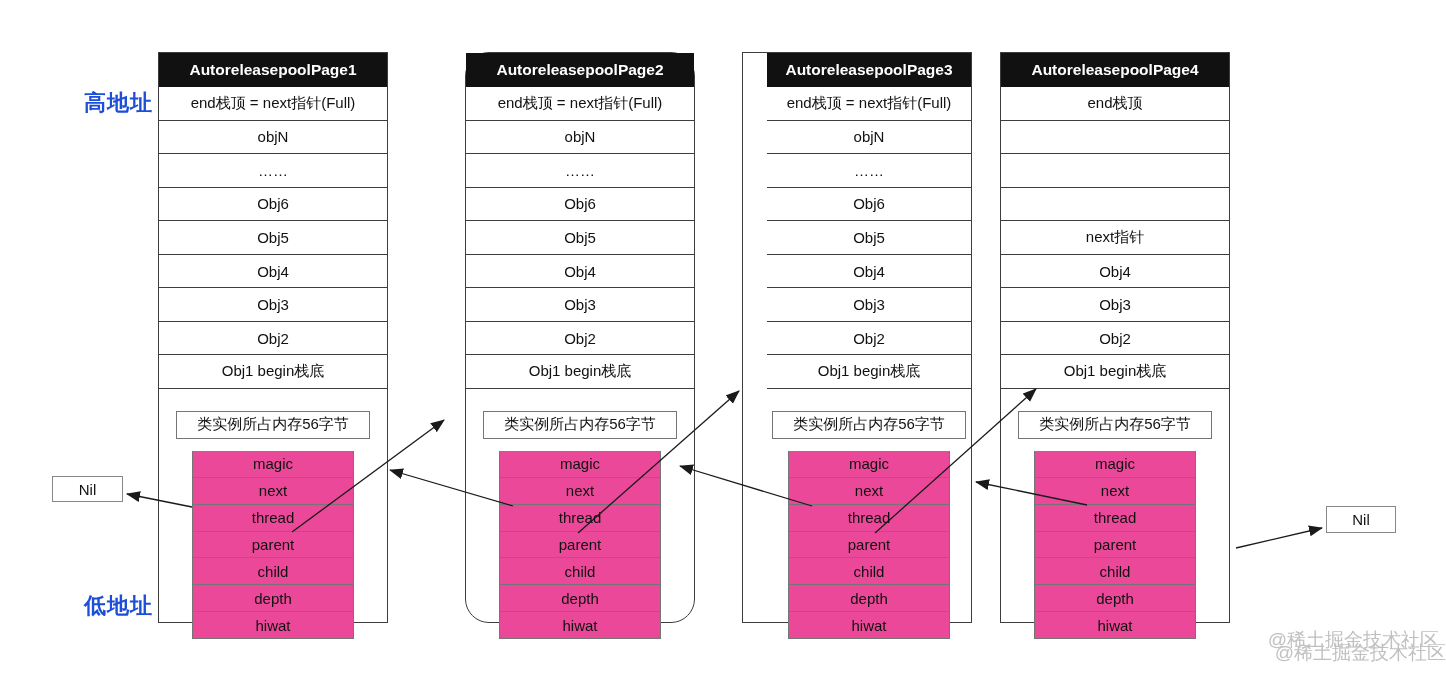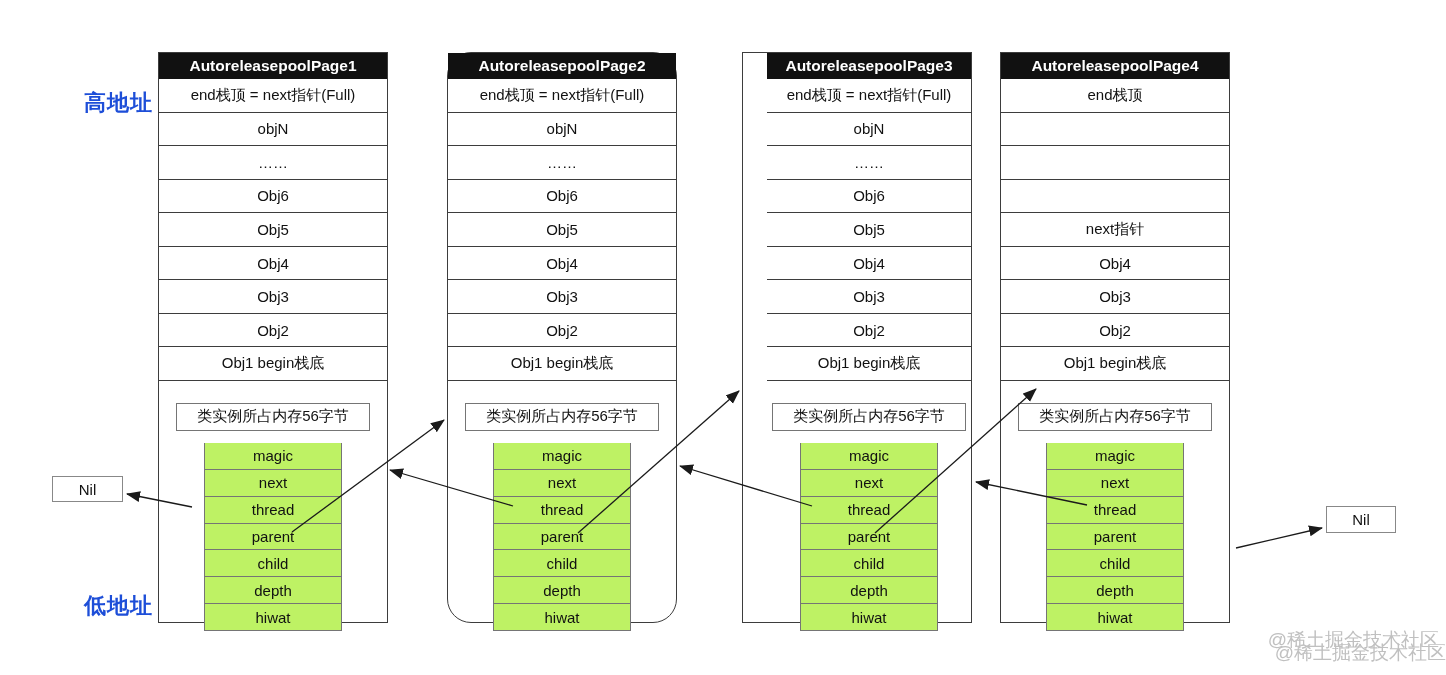--- a/index.html
+++ b/index.html
@@ -13,41 +13,41 @@
   }
   .addr-label{position:absolute; font-size:22px; font-weight:bold; color:#1d4ed8; letter-spacing:1px;}
   .addr-high{left:84px; top:88px;}
   .addr-low{left:84px; top:591px;}
 
   .page{
     position:absolute; top:52px; width:230px; height:571px;
     border:1px solid var(--border); box-sizing:border-box; background:#fff;
     display:flex; flex-direction:column;
   }
-  .page.p1{left:158px;} .page.p2{left:447px;border-radius:24px;} .page.p3{left:742px;padding-left:24px;} .page.p4{left:1000px;}
+  .page.p1{left:158px;} .page.p2{left:465px;border-radius:24px;} .page.p3{left:742px;padding-left:24px;} .page.p4{left:1000px;}
   .header{
-    height:26px; background:var(--header-bg); color:var(--header-text);
+    height:34px; background:var(--header-bg); color:var(--header-text);
     font-size:15.5px; font-weight:bold; display:flex; align-items:center; justify-content:center;
     flex:0 0 auto;
   }
   .rows{flex:0 0 auto; display:flex; flex-direction:column;}
   .row{
     height:33.55px; box-sizing:border-box; border-bottom:1px solid var(--border);
     display:flex; align-items:center; justify-content:center; font-size:15px; background:#fff;
   }
   .bottom{flex:1 1 auto; position:relative; padding-top:10px; box-sizing:border-box;}
   .mem-label{
     width:194px; height:28px; margin:12px auto; box-sizing:border-box;
     border:1px solid var(--inner-border);
     display:flex; align-items:center; justify-content:center; font-size:15px; background:#fff;
   }
   .struct{
-    width:138px; height:188px; margin:0 auto; box-sizing:border-box;
+    width:162px; height:188px; margin:0 auto; box-sizing:border-box;
     border:1px solid var(--inner-border); border-top:none;
-    display:flex; flex-direction:column; background:#bef264;
+    display:flex; flex-direction:column; background:#ec4899;
   }
   .srow{
     flex:1 1 auto; box-sizing:border-box; border-bottom:1px solid var(--inner-border);
     display:flex; align-items:center; justify-content:center; font-size:15px;
   }
   .srow:last-child{border-bottom:none;}
 
   .nil-box{
     position:absolute; box-sizing:border-box; border:1px solid #888; background:#fff;
     display:flex; align-items:center; justify-content:center; font-size:15px;

